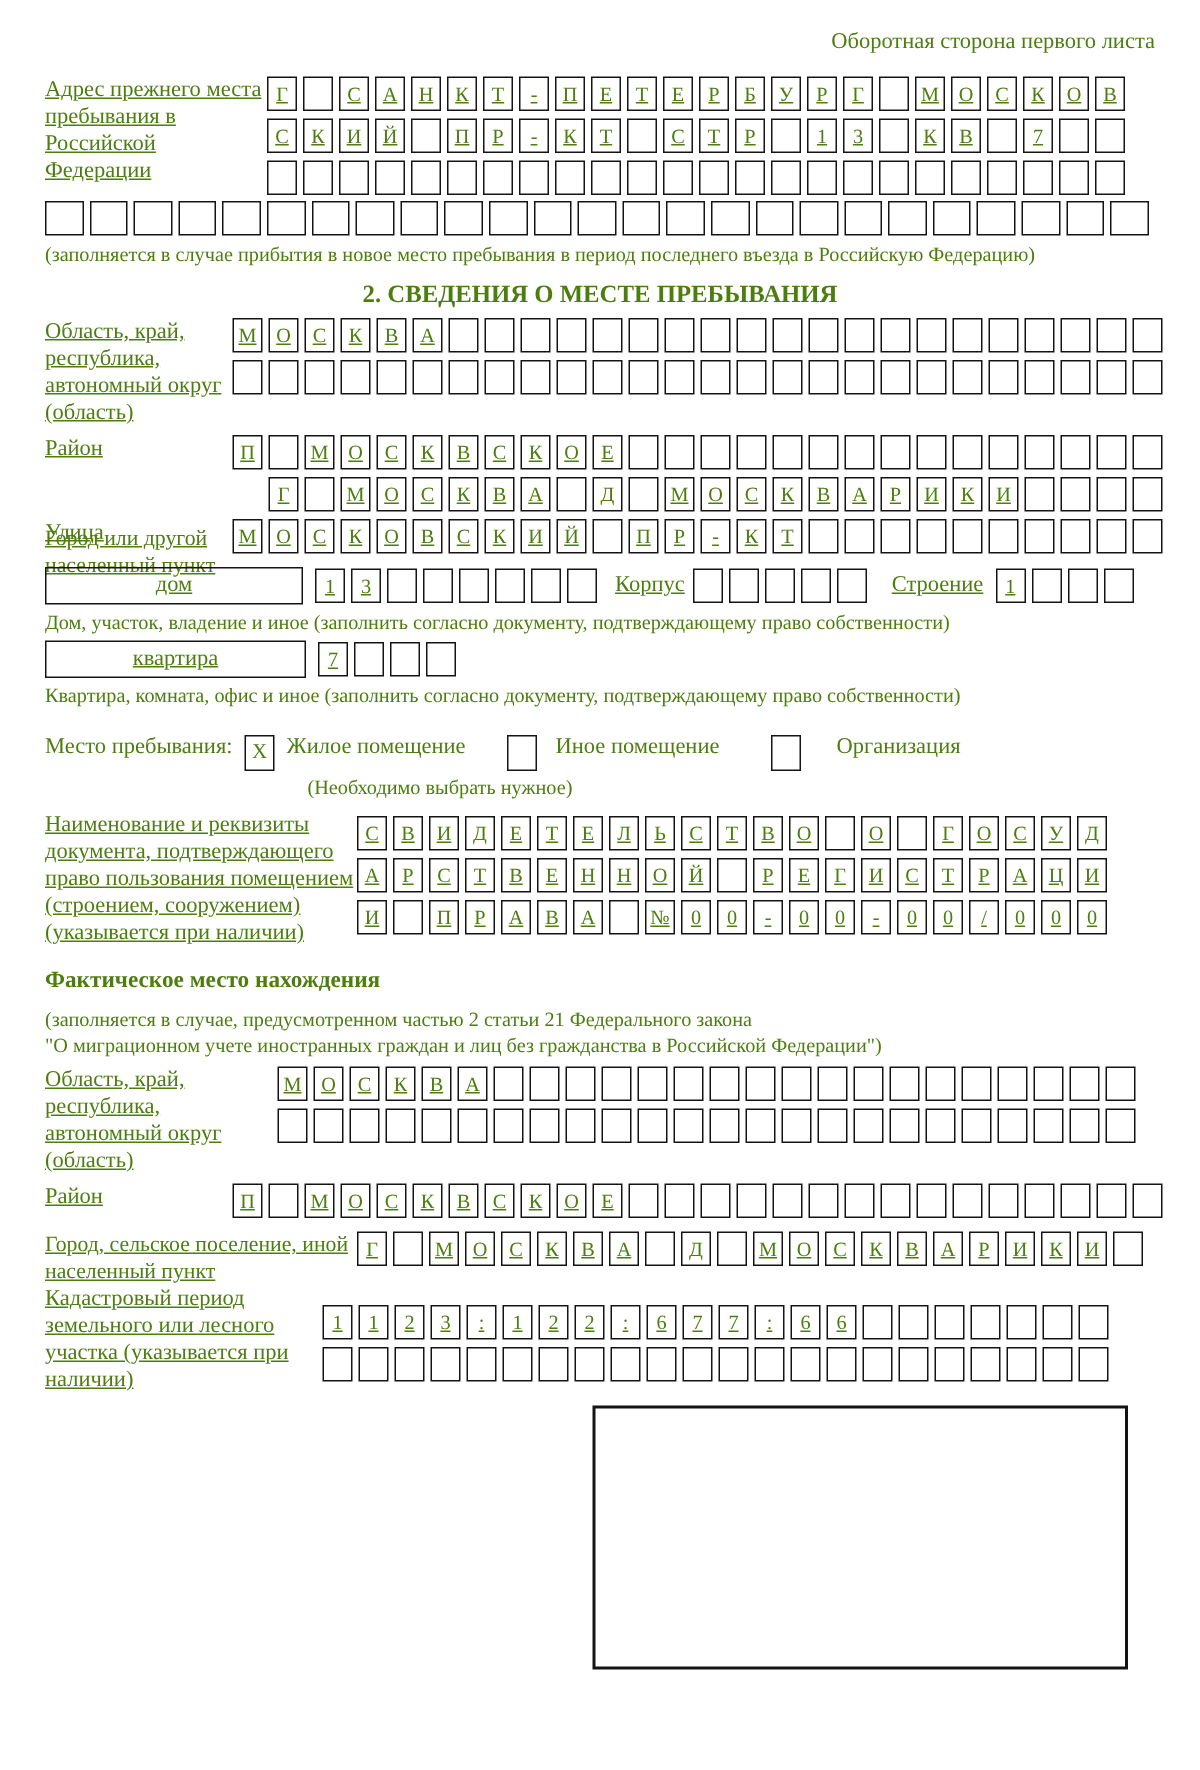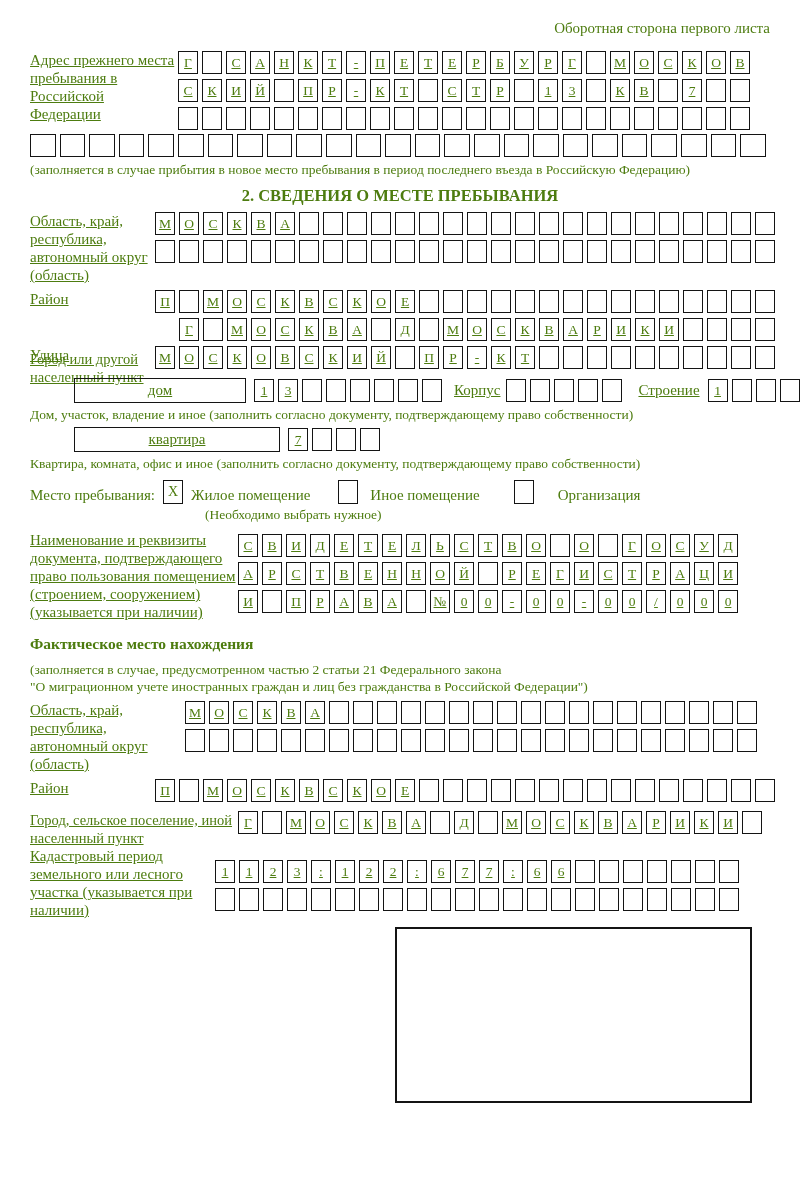--- a/index.html
+++ b/index.html
@@ -34,27 +34,26 @@
 
   .center-note { text-align: left; font-size: 13.5px; line-height: 17px; }
   .sec-title { text-align: center; font-weight: bold; font-size: 16.5px; margin: 8px 0 6px 0; }
   .fact-title { font-weight: bold; font-size: 15.5px; margin: 14px 0 8px 0; }
 
   .wide-box {
     box-sizing: border-box; flex: none; height: 25px;
     border: 1.7px solid #141414;
     display: flex; align-items: center; justify-content: center;
     font-size: 15px;
-    margin-left: 44px;
   }
-  .dom-box { width: 172px; } .kv-box { width: 206px; }
+  .dom-box { width: 172px; } .kv-box { width: 174px; }
   .inline-label { font-size: 15px; line-height: 25px; flex: none; }
   .caption { font-size: 13.5px; line-height: 17px; margin: 3px 0 4px 0; }
 
-  .mesto { display: flex; align-items: flex-end; font-size: 15px; margin-top: 8px; }
+  .mesto { display: flex; align-items: flex-start; font-size: 15px; margin-top: 18px; }
   .checkbox {
     box-sizing: border-box; flex: none;
     width: 20px; height: 24px; border: 1.7px solid #141414;
     display: flex; align-items: center; justify-content: center;
     font-size: 14px;
   }
 
   .stamp-wrap { margin-top: 8px; margin-left: 365px; width: 375px; }
   .stamp-box {
     box-sizing: border-box; width: 357px; height: 176px;

